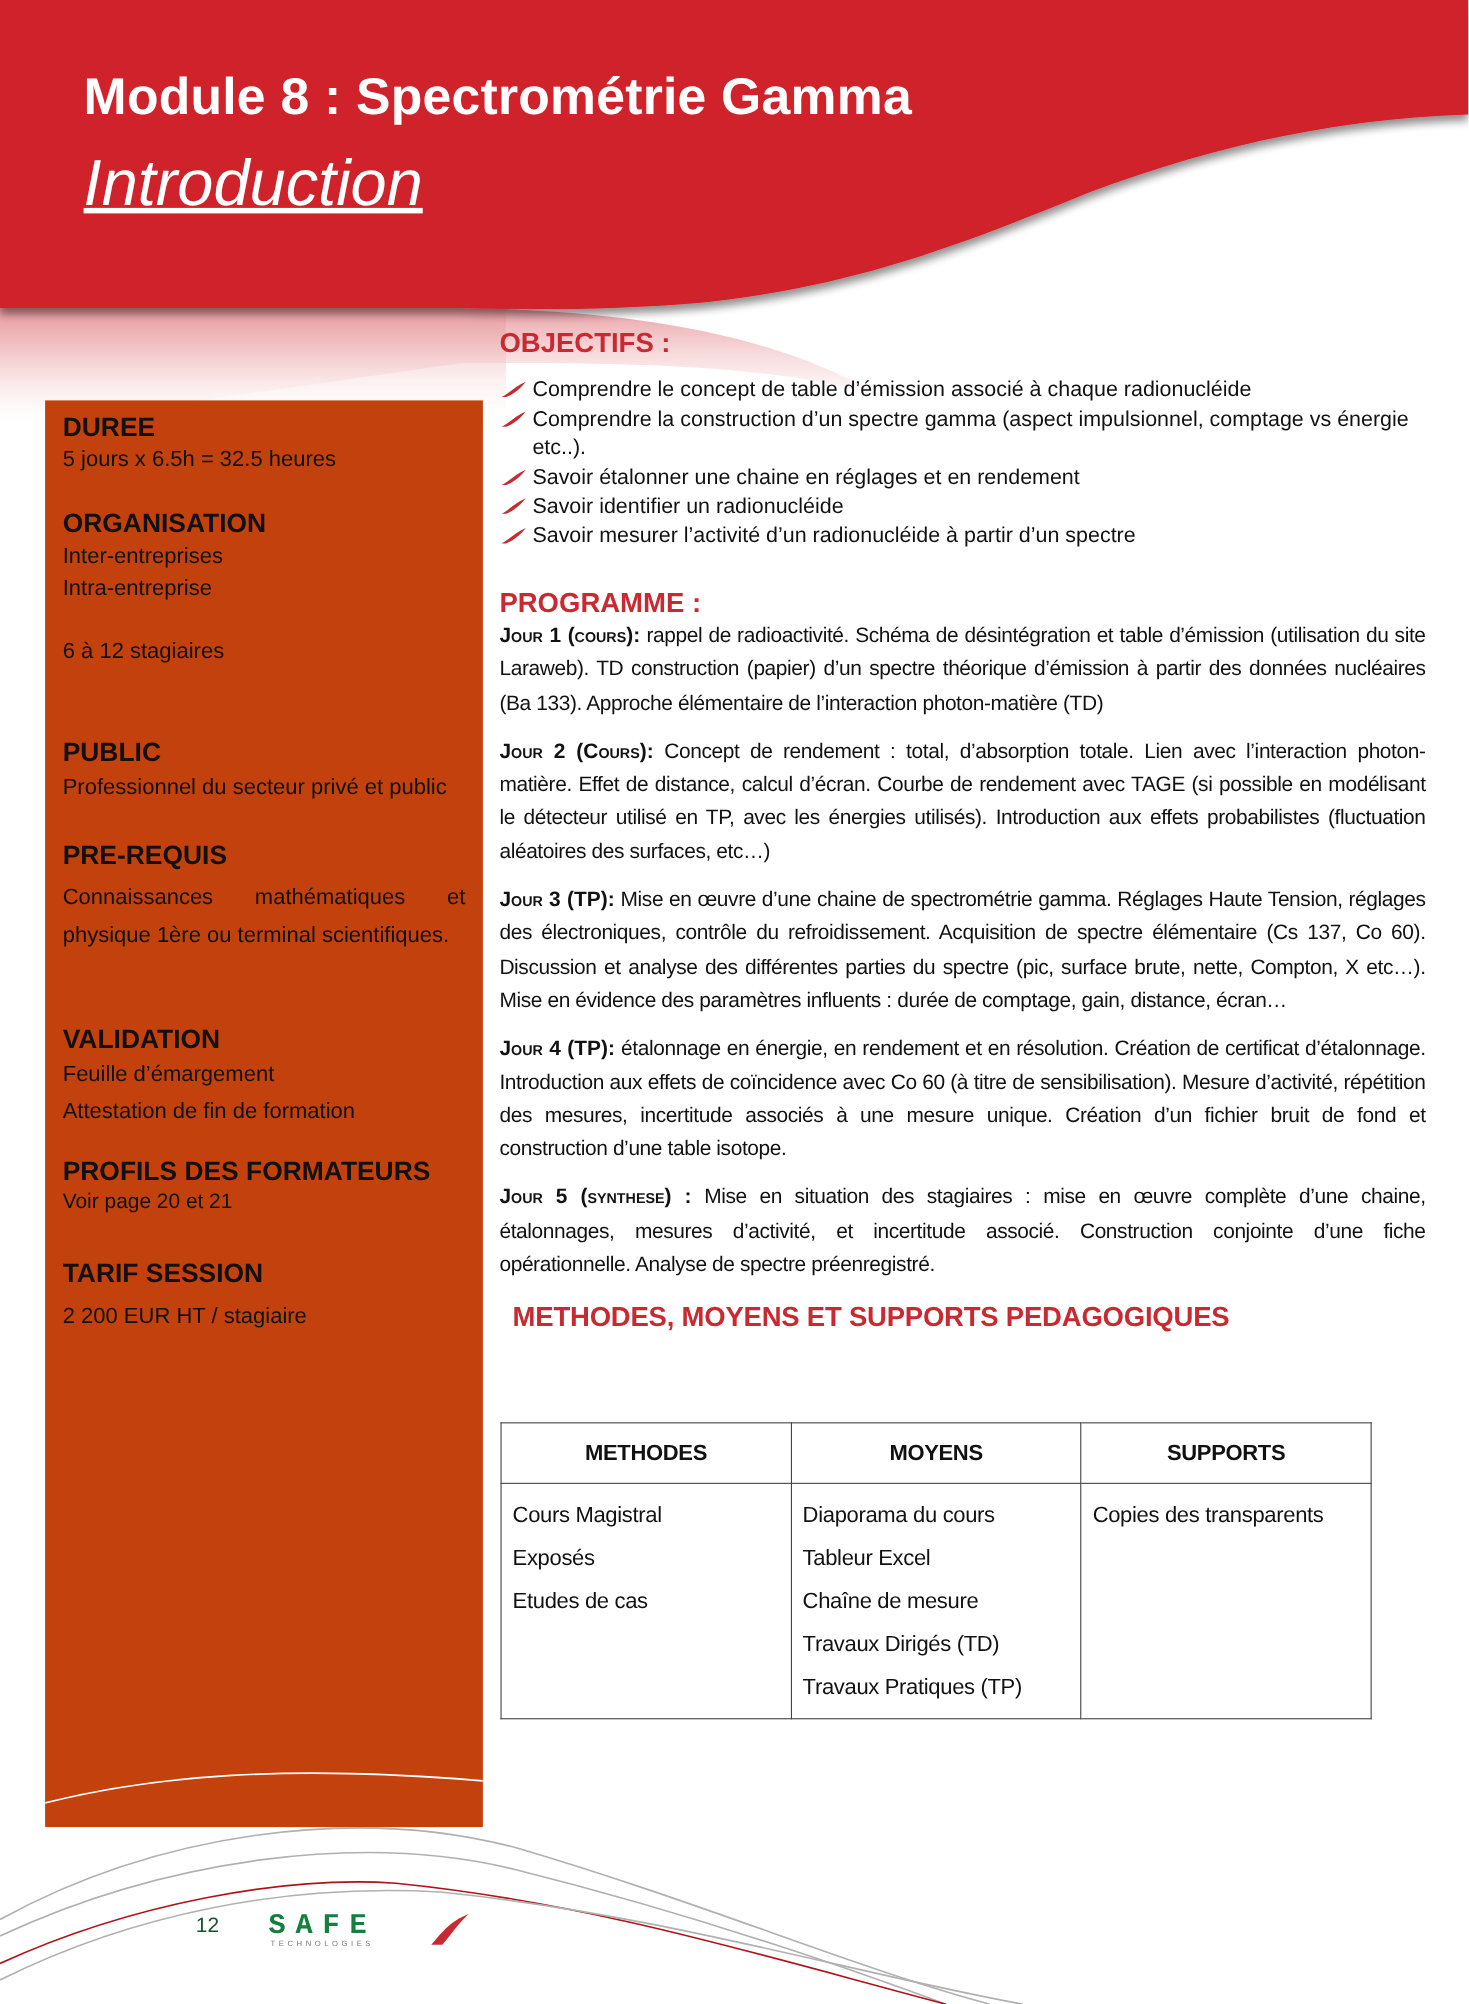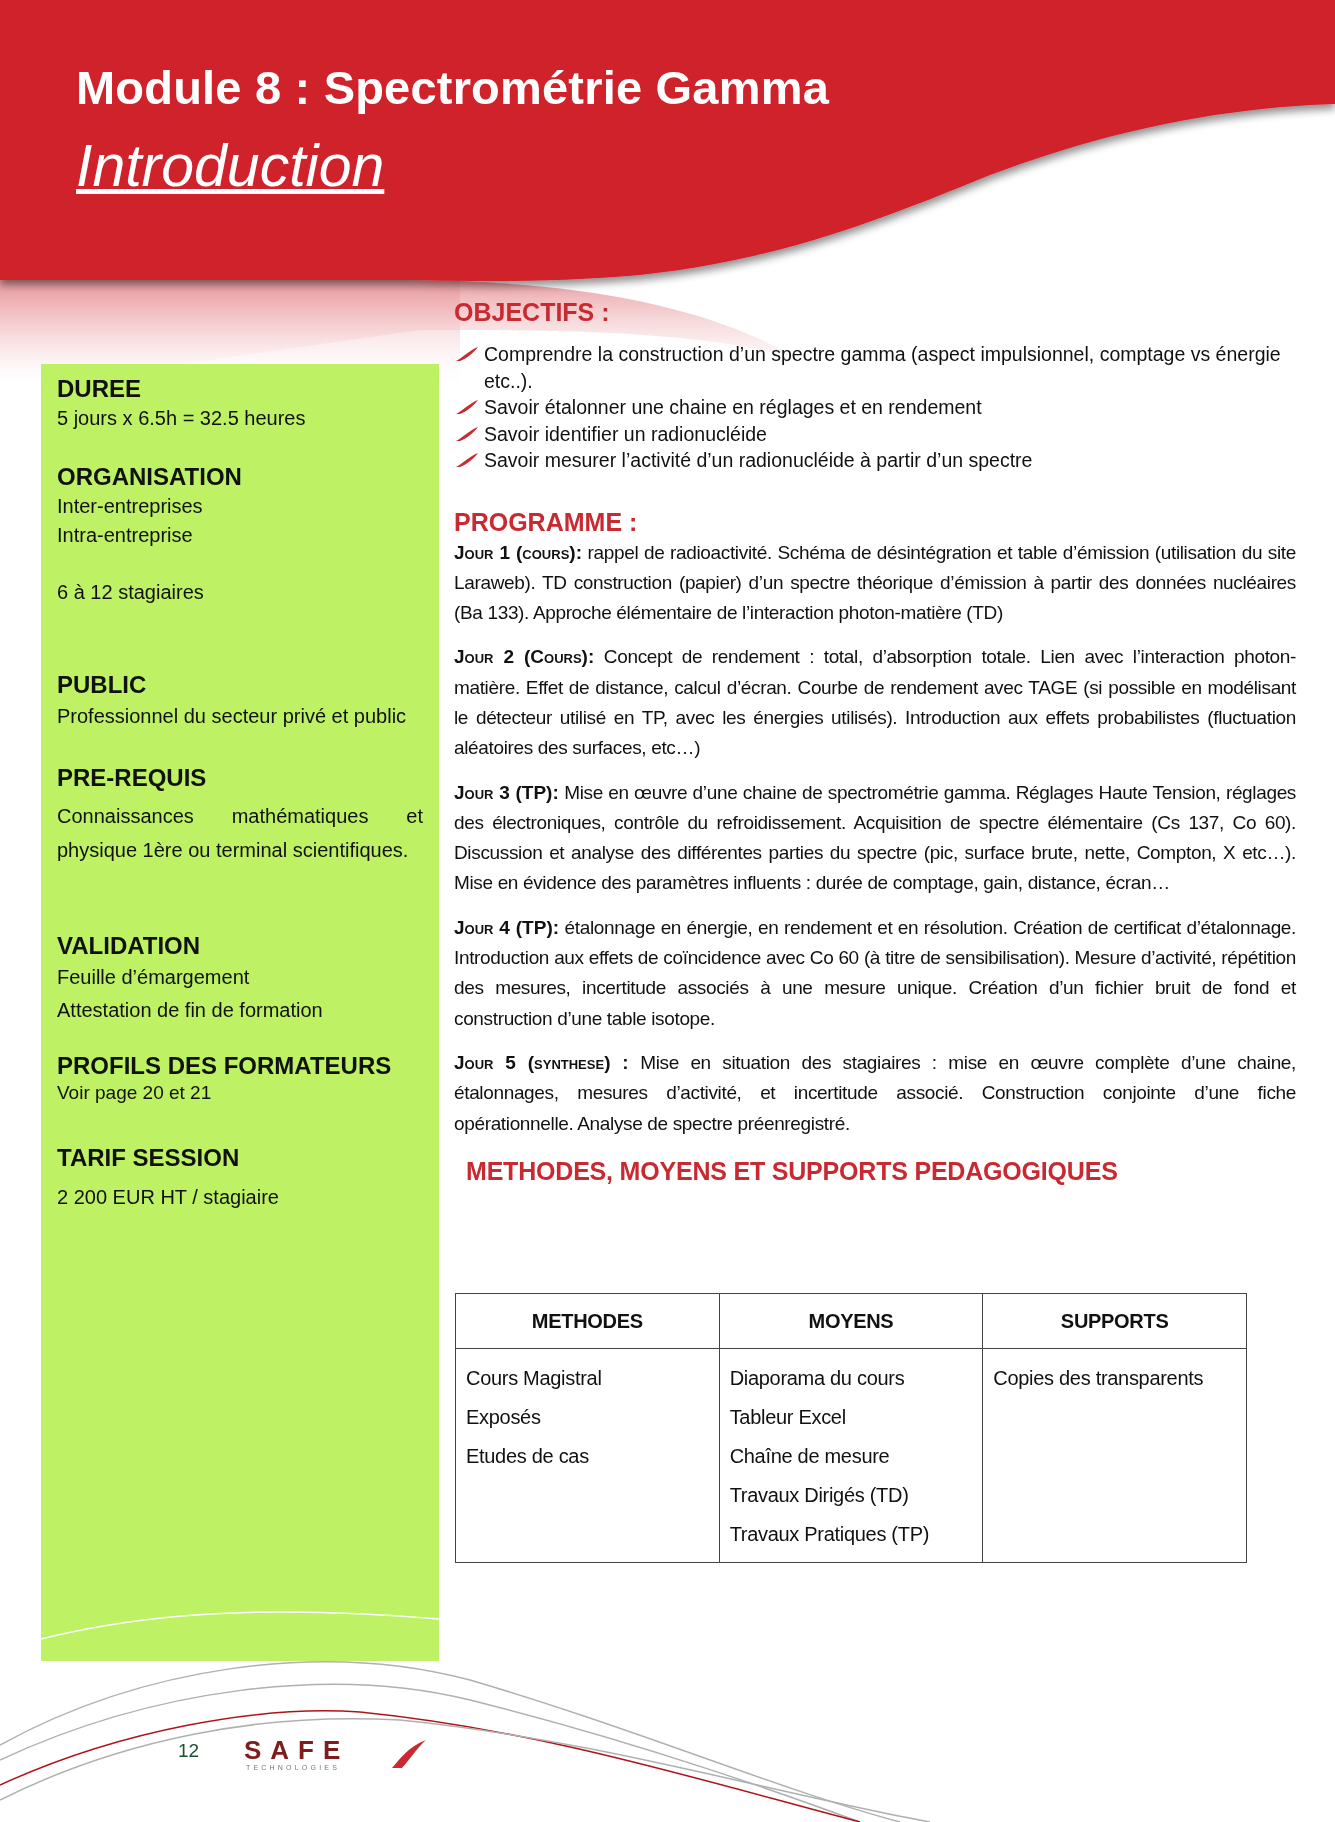--- a/index.html
+++ b/index.html
@@ -1,41 +1,41 @@
 <!DOCTYPE html>
 <html><head>
 <meta charset="utf-8">
 <style>
   html, body { margin:0; padding:0; }
   body { width:1335px; height:1822px; position:relative; overflow:hidden; background:#ffffff; font-family:"Liberation Sans", sans-serif; color:#111; }
   .bg-svg { position:absolute; left:0; top:0; width:1335px; height:1822px; z-index:0; }
   .header-title { position:absolute; left:76px; top:60px; color:#fff; font-weight:bold; font-size:47px; z-index:2; letter-spacing:0.2px; }
   .header-subtitle { position:absolute; left:76px; top:132px; color:#fff; font-style:italic; font-size:59px; z-index:2;text-decoration:underline; }
-  .sidebar { position:absolute; left:41px; top:364px; width:398px; height:1297px; background:#bef264; z-index:1; }
+  .sidebar { position:absolute; left:41px; top:364px; width:398px; height:1297px; background:#c2410c; z-index:1; }
   .sb-inner { position:absolute; left:16px; top:10px; width:366px; }
   .sb-h { font-weight:bold; font-size:24px; line-height:30px; color:#111; }
   .sb-t { font-size:20px; line-height:29px; color:#111; }
   .sb-small { font-size:19px; line-height:24px; }
   .justify { text-align:justify; text-align-last:left; line-height:34px; }
   .main { position:absolute; left:454px; top:298px; width:842px; z-index:2; }
   .sec-h { color:#c92a32; font-weight:bold; font-size:25px; font-family:"Liberation Sans", sans-serif; }
   .obj-list { list-style:none; margin:14px 0 0 0; padding:0; }
   .obj-list li { position:relative; padding-left:30px; font-size:19.5px; line-height:26.5px; font-family:"Liberation Sans Narrow","Liberation Sans", sans-serif; transform-origin:left; }
   .obj-list li .txt { display:inline-block; }
   .bullet { position:absolute; left:0; top:5px; width:26px; height:16px; }
   .para { font-size:19px; line-height:30.3px; text-align:justify; margin:0 0 14px 0; letter-spacing:-0.35px; }
   .para .lbl { font-weight:bold; font-variant:small-caps; letter-spacing:0; }
   .mh { color:#c92a32; font-weight:bold; font-size:25px; margin:18px 0 0 12px; letter-spacing:-0.2px; }
   table.ped { position:absolute; left:455px; top:1293px; width:792px; border-collapse:collapse; z-index:2; }
   table.ped th { border:1.5px solid #444; height:52px; font-size:20px; font-weight:bold; text-align:center; letter-spacing:-0.3px; }
   table.ped td { border:1.5px solid #444; vertical-align:top; padding:10px 10px 8px 10px; font-size:20px; width:33%; letter-spacing:-0.3px; }
   table.ped td div { height:39px; line-height:39px; }
   .page-num { position:absolute; left:178px; top:1740px; color:#14532d; font-size:19px; z-index:2; }
   .logo { position:absolute; left:244px; top:1737px; width:180px; height:40px; z-index:2; }
-  .logo-word { position:absolute; left:0; top:-2px; font-size:26px; font-weight:bold; letter-spacing:9px; color:#7f1d1d; font-family:Liberation Sans, sans-serif; }
+  .logo-word { position:absolute; left:0; top:-2px; font-size:26px; font-weight:bold; letter-spacing:9px; color:#15803d; font-family:Liberation Mono, monospace; }
   .logo-sub { position:absolute; left:2px; top:27px; font-size:7px; letter-spacing:3.2px; color:#777; }
   .logo-swoosh { position:absolute; left:144px; top:2px; width:40px; height:30px; }
 </style>
 </head>
 <body>
 
 <svg class="bg-svg" viewBox="0 0 1335 1822" preserveAspectRatio="none">
   <defs>
     <linearGradient id="fadeRed" x1="0" y1="0" x2="0" y2="1">
       <stop offset="0" stop-color="#e99a9e" stop-opacity="0.95"></stop>
@@ -110,20 +110,26 @@
     <div>
       <div class="sb-h" style="margin-bottom:10px">TARIF  SESSION</div>
       <div class="sb-t">2 200 EUR HT / stagiaire</div>
     </div>
   </div>
 </div>
 
 <div class="main">
   <div class="sec-h">OBJECTIFS :</div>
   <ul class="obj-list">
+    <li>
+      <svg class="bullet" viewBox="0 0 26 16">
+          <path d="M2,15 C8,12 16,4 24,1 C20,6 14,12 6,15 Z" fill="#c92a32"></path>
+        </svg>
+      <span class="txt">Comprendre le concept de table d’émission associé à chaque radionucléide</span>
+    </li>
     <li>
       <svg class="bullet" viewBox="0 0 26 16">
           <path d="M2,15 C8,12 16,4 24,1 C20,6 14,12 6,15 Z" fill="#c92a32"></path>
         </svg>
       <span class="txt">Comprendre la construction d’un spectre gamma (aspect impulsionnel, comptage vs énergie etc..).</span>
     </li>
     <li>
       <svg class="bullet" viewBox="0 0 26 16">
           <path d="M2,15 C8,12 16,4 24,1 C20,6 14,12 6,15 Z" fill="#c92a32"></path>
         </svg>

